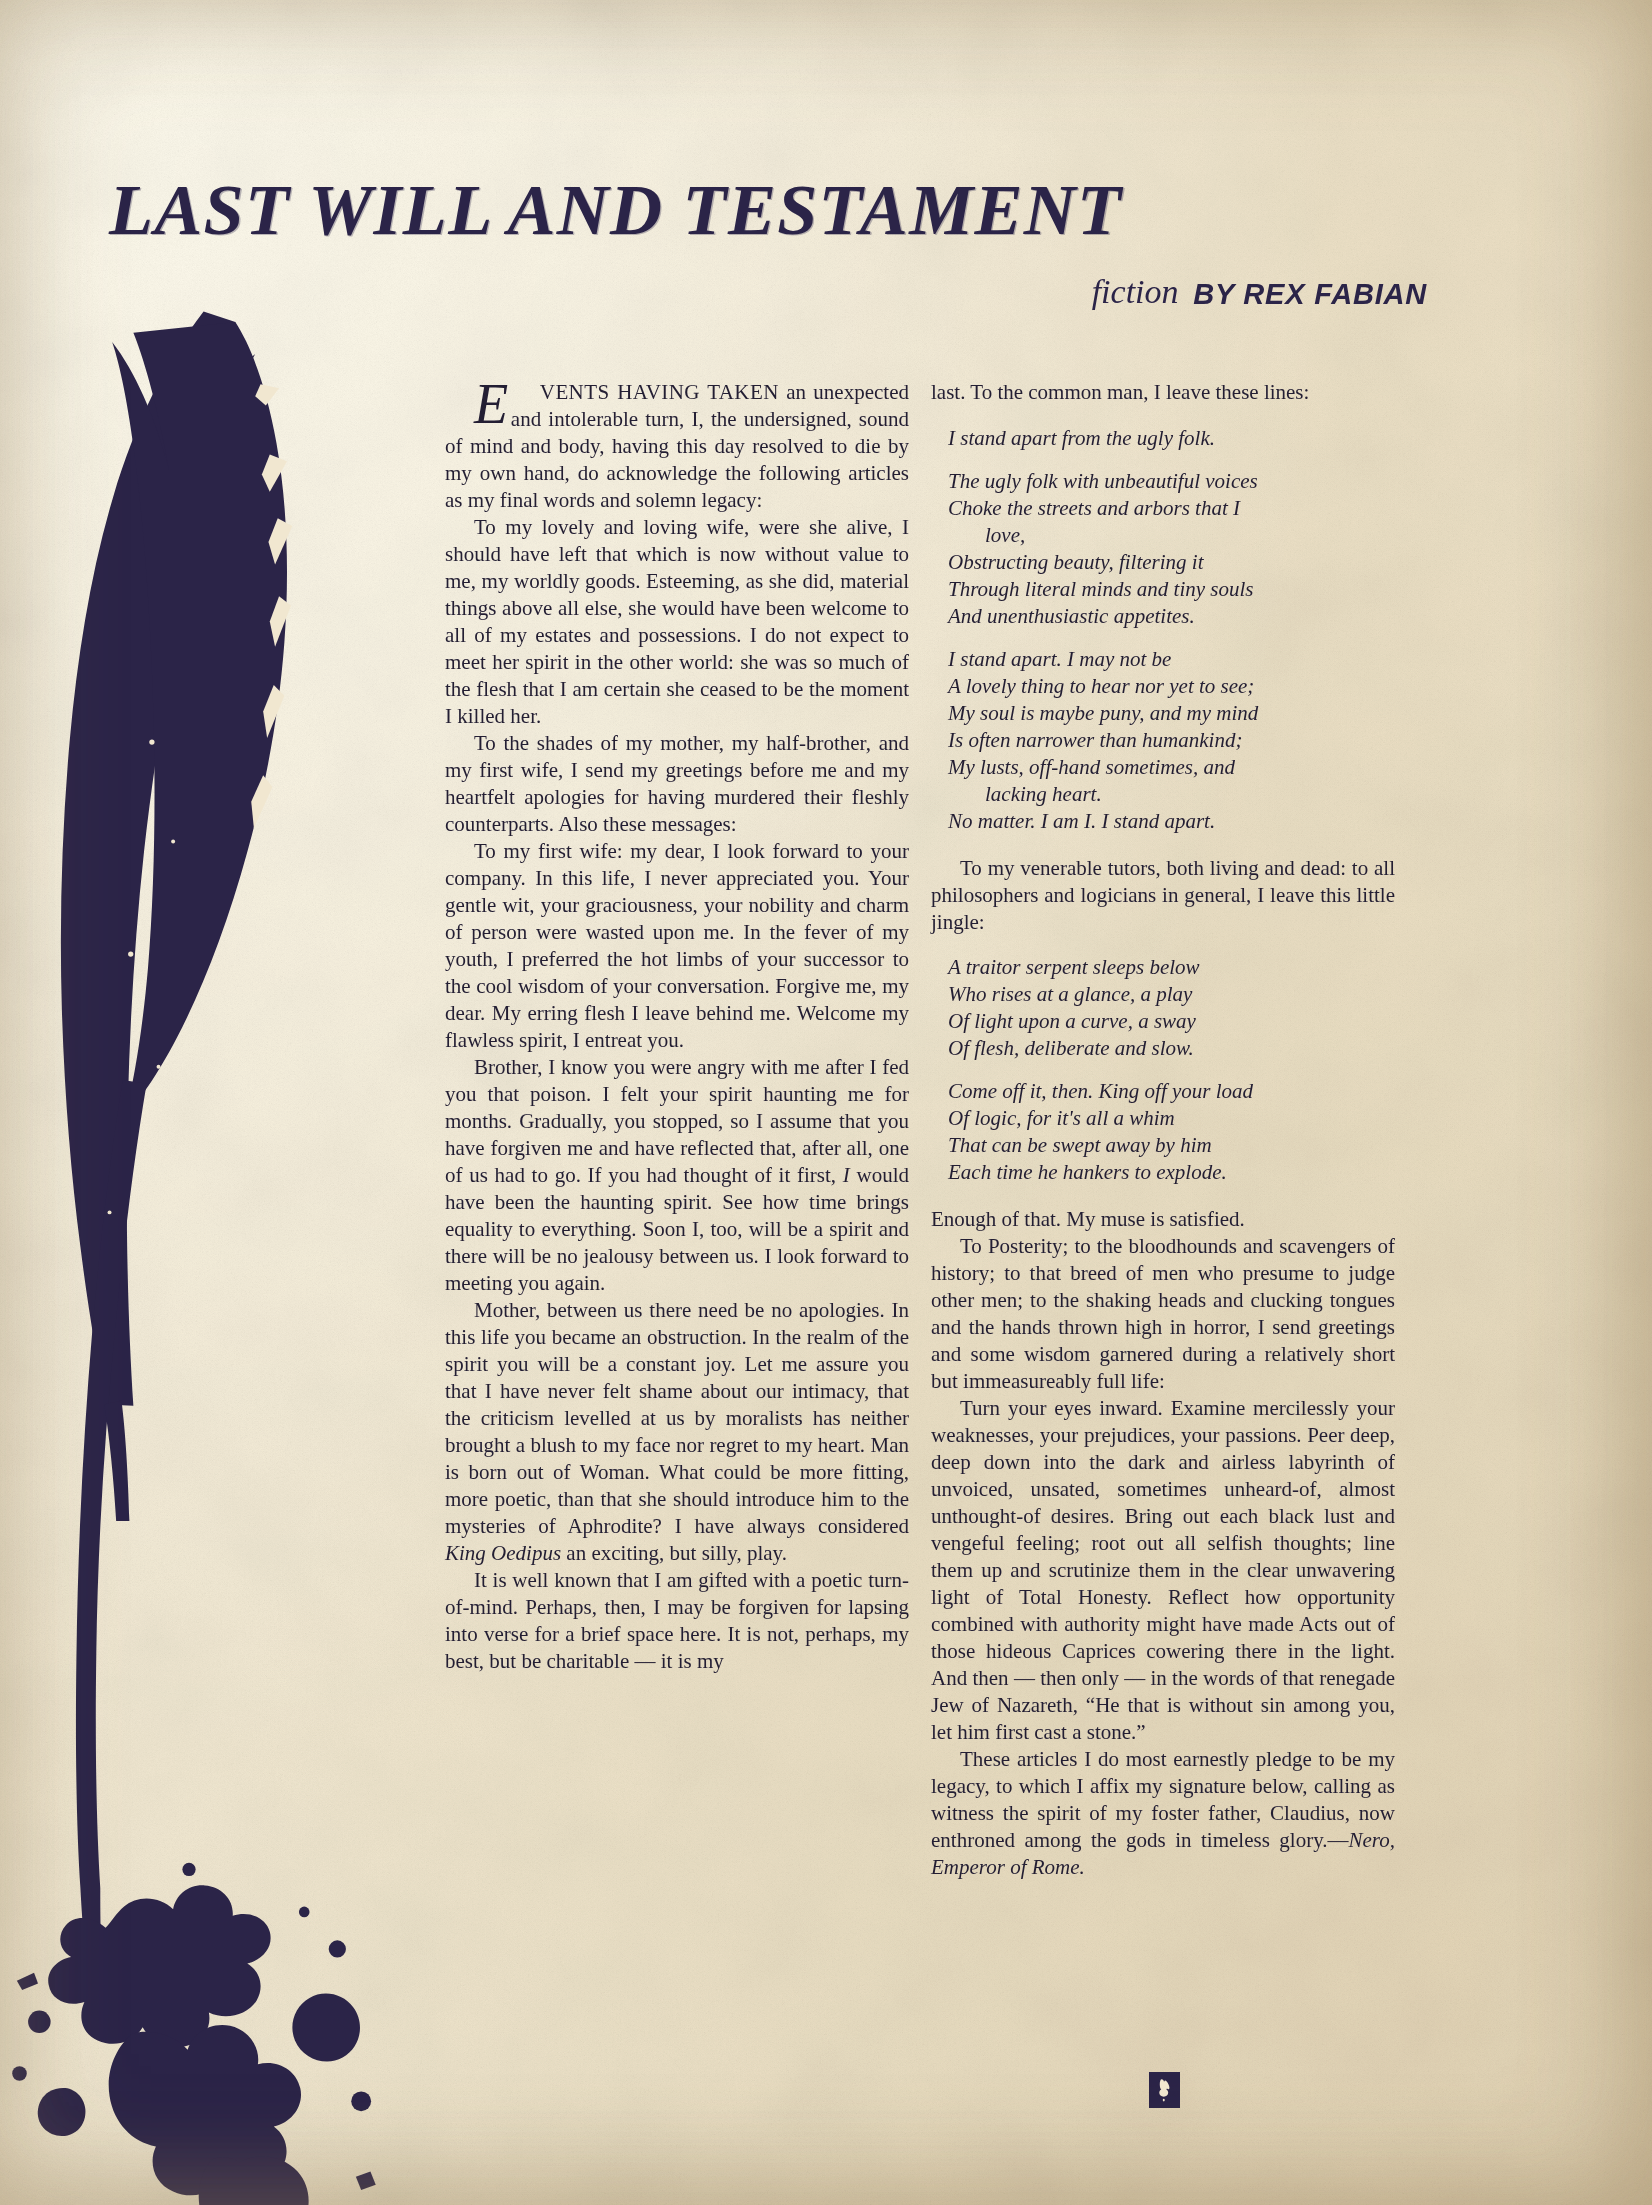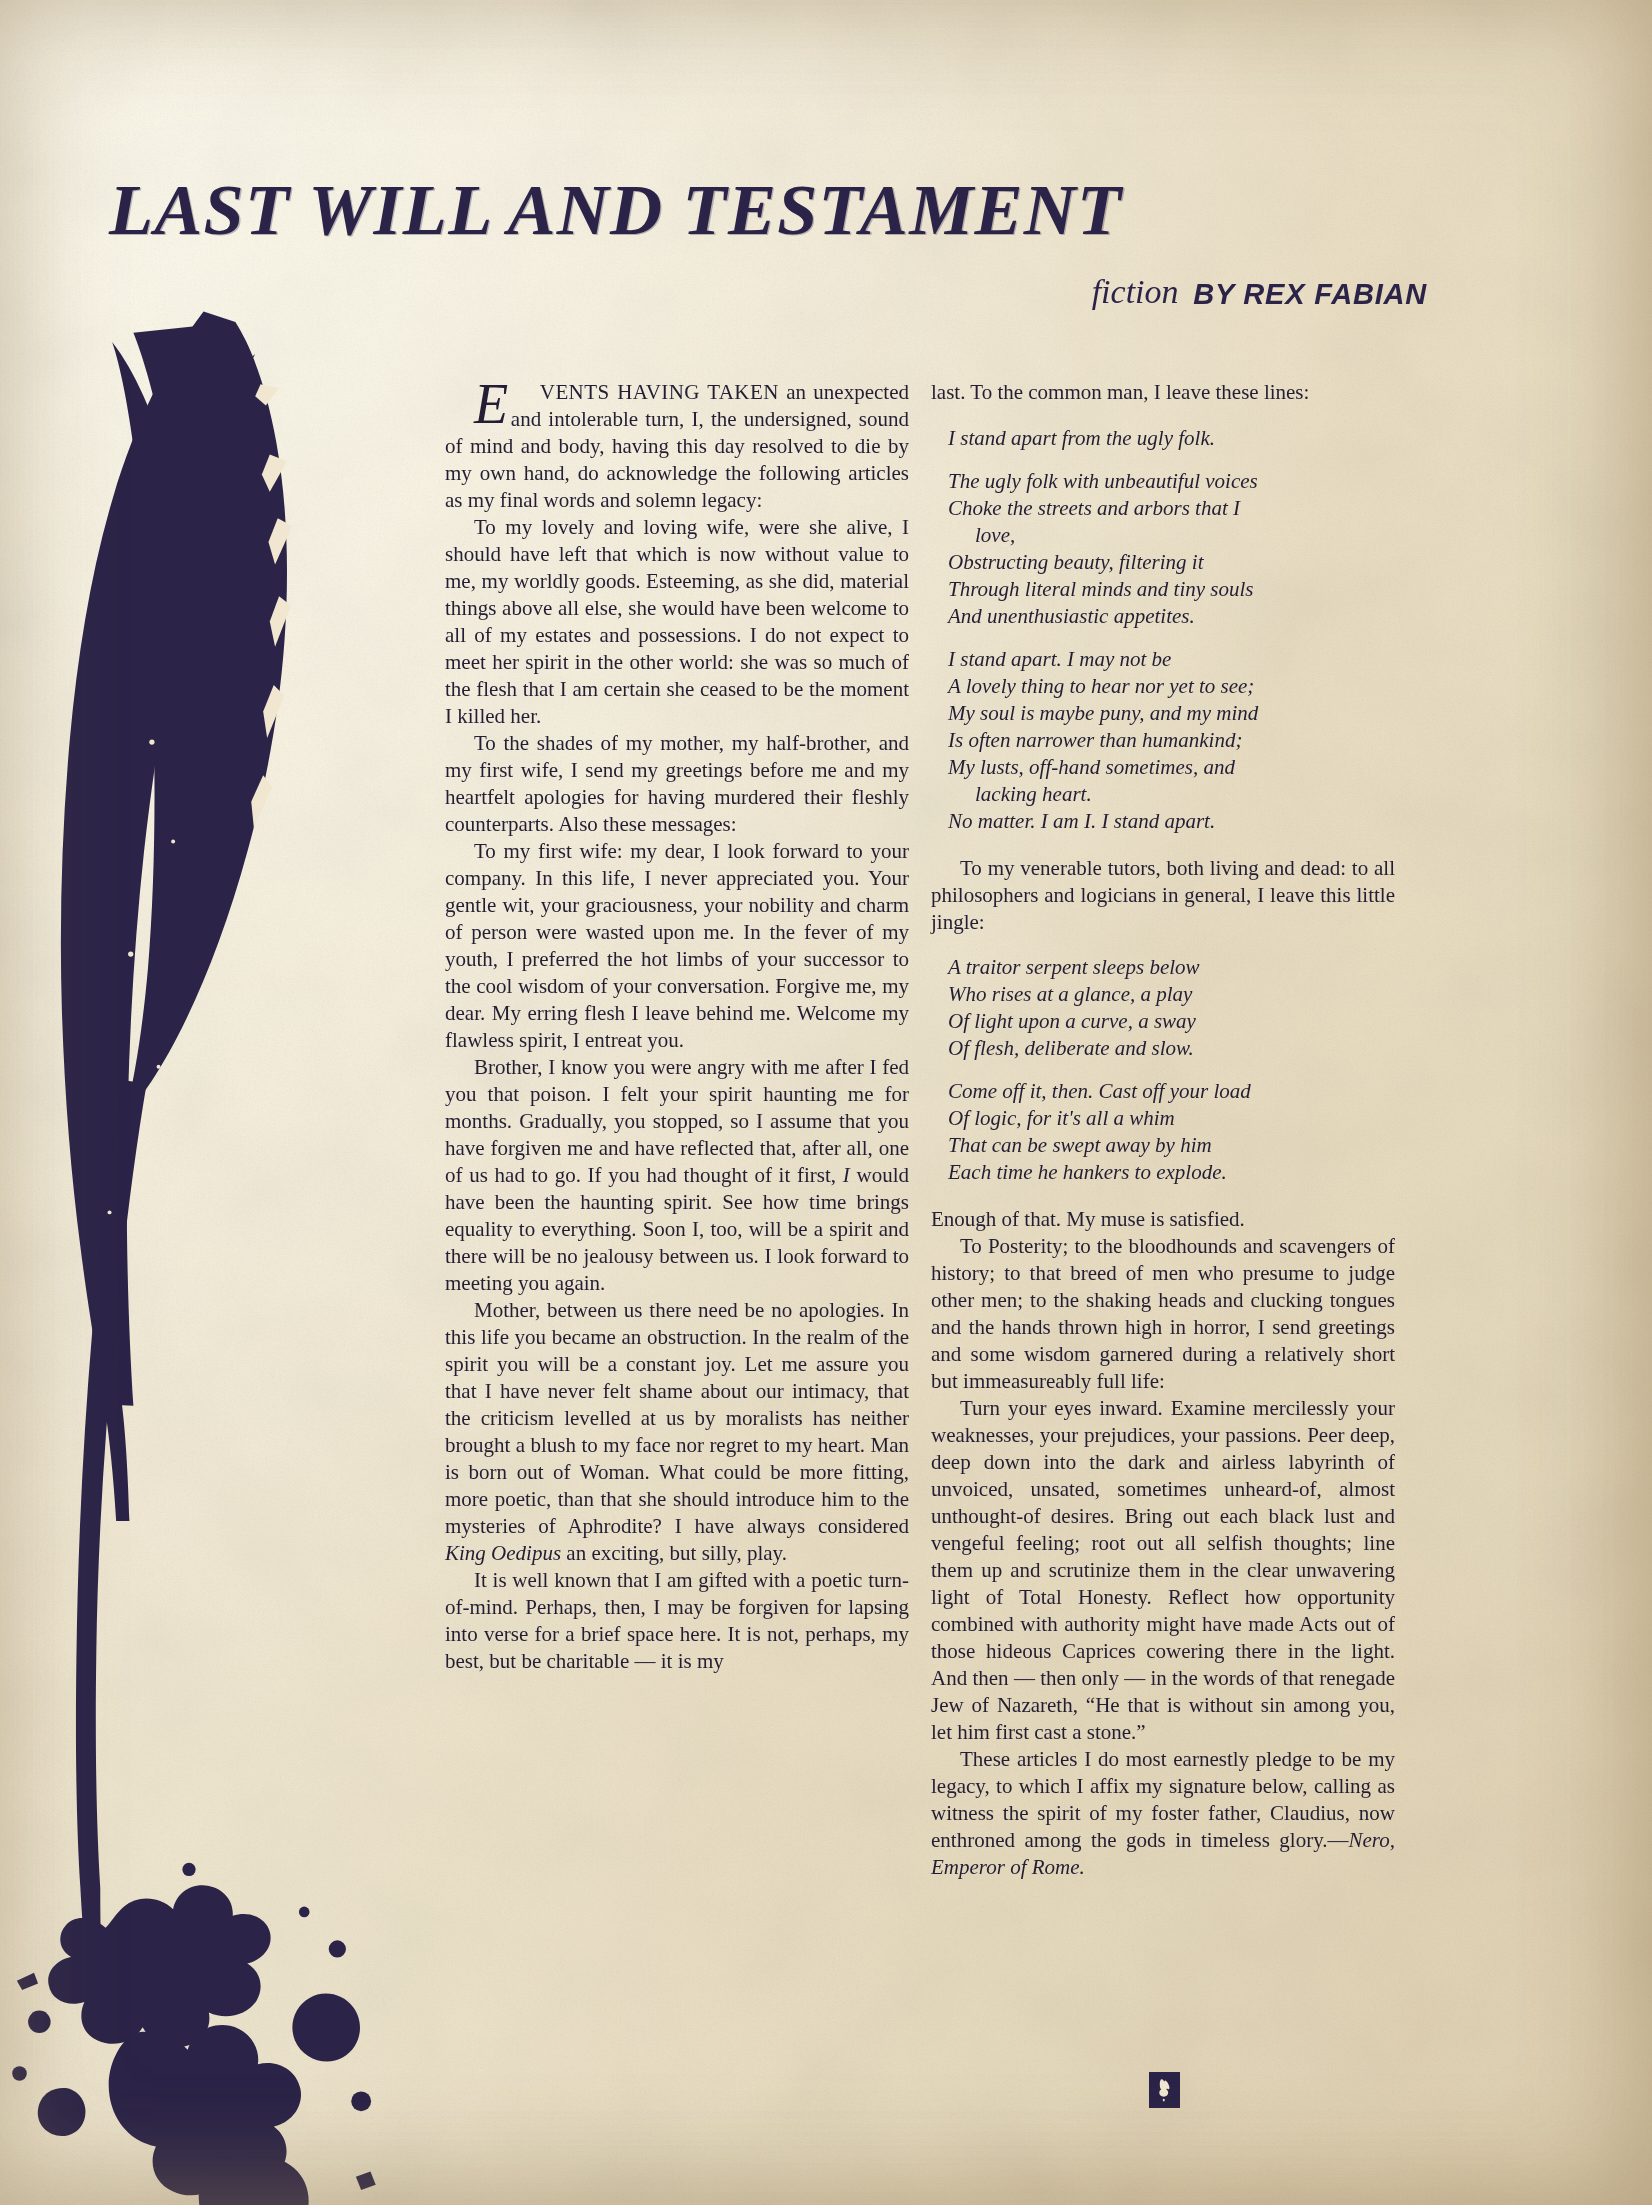--- a/index.html
+++ b/index.html
@@ -106,21 +106,21 @@
     padding-left:17px;
   }
   .poem .stanza { margin-bottom:16px; }
   .poem .stanza:last-child { margin-bottom:0; }
   .poem .ln {
     text-indent:0;
     padding-left:22.5px;
     margin-left:-22.5px;
     line-height:27px;
   }
-  .poem .ln.runover { padding-left:0; margin-left:27px; }
+  .poem .ln.runover { padding-left:0; margin-left:37px; }
   .poem .ln.spread { text-align:justify; }
 
   
   #endmark {
     position:absolute;
     left:1149px; top:2072px;
     width:30.5px; height:36px;
     background:#2b2448;
     display:flex; align-items:center; justify-content:center;
   }
@@ -330,21 +330,21 @@
     <p>To my venerable tutors, both living and dead: to all philosophers and logicians in general, I leave this little jingle:</p>
 
     <div class="poem">
       <div class="stanza">
         <p class="ln">A traitor serpent sleeps below</p>
         <p class="ln">Who rises at a glance, a play</p>
         <p class="ln">Of light upon a curve, a sway</p>
         <p class="ln">Of flesh, deliberate and slow.</p>
       </div>
       <div class="stanza">
-        <p class="ln">Come off it, then. Cast off your load</p>
+        <p class="ln">Come off it, then. King off your load</p>
         <p class="ln">Of logic, for it's all a whim</p>
         <p class="ln">That can be swept away by him</p>
         <p class="ln">Each time he hankers to explode.</p>
       </div>
     </div>
 
     <p class="noindent">Enough of that. My muse is satisfied.</p>
     <p>To Posterity; to the bloodhounds and scavengers of history; to that breed of men who presume to judge other men; to the shaking heads and clucking tongues and the hands thrown high in horror, I send greetings and some wisdom garnered during a relatively short but immeasureably full life:</p>
     <p>Turn your eyes inward. Examine mercilessly your weaknesses, your prejudices, your passions. Peer deep, deep down into the dark and airless labyrinth of unvoiced, unsated, sometimes unheard-of, almost unthought-of desires. Bring out each black lust and vengeful feeling; root out all selfish thoughts; line them up and scrutinize them in the clear unwavering light of Total Honesty. Reflect how opportunity combined with authority might have made Acts out of those hideous Caprices cowering there in the light. And then — then only — in the words of that renegade Jew of Nazareth, “He that is without sin among you, let him first cast a stone.”</p>
 

